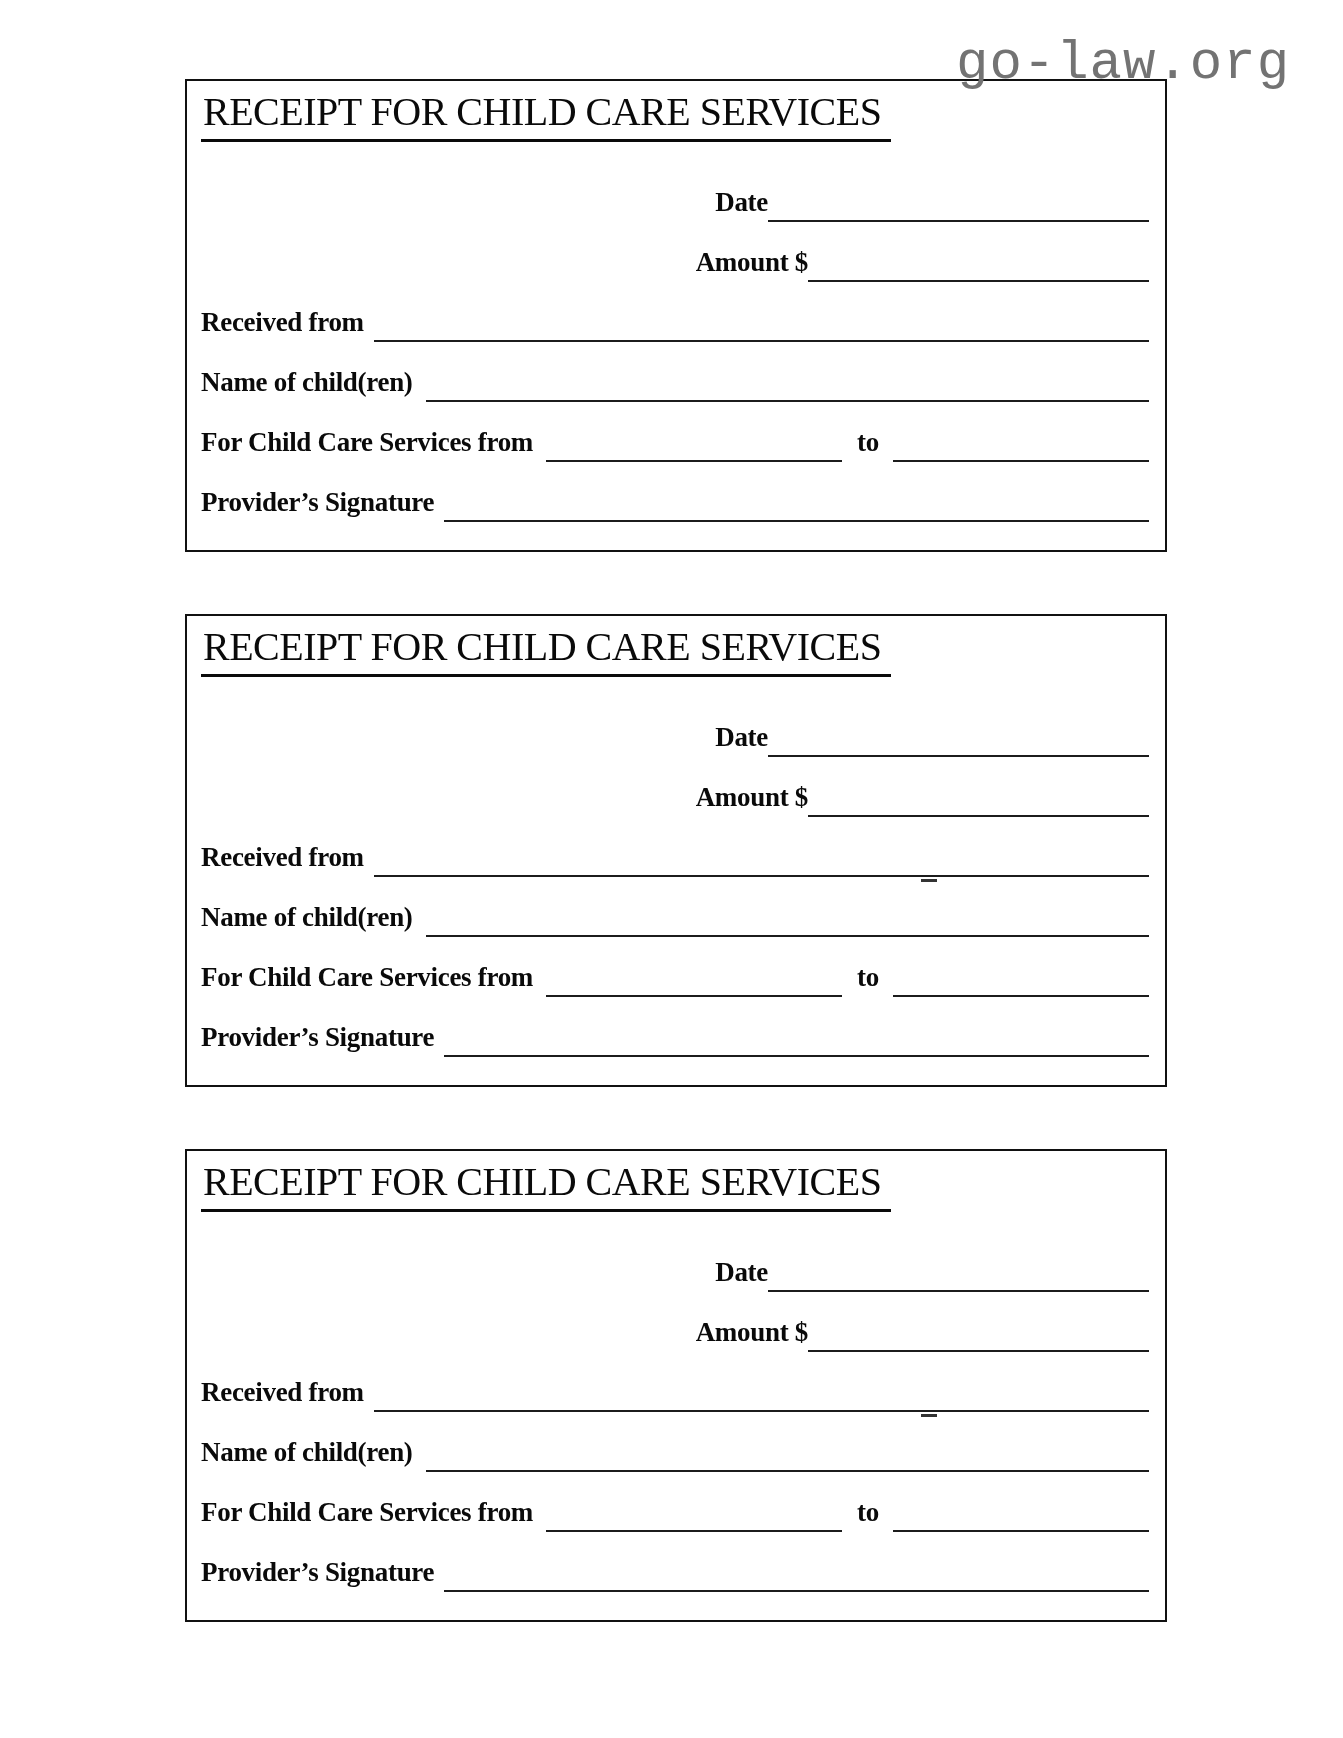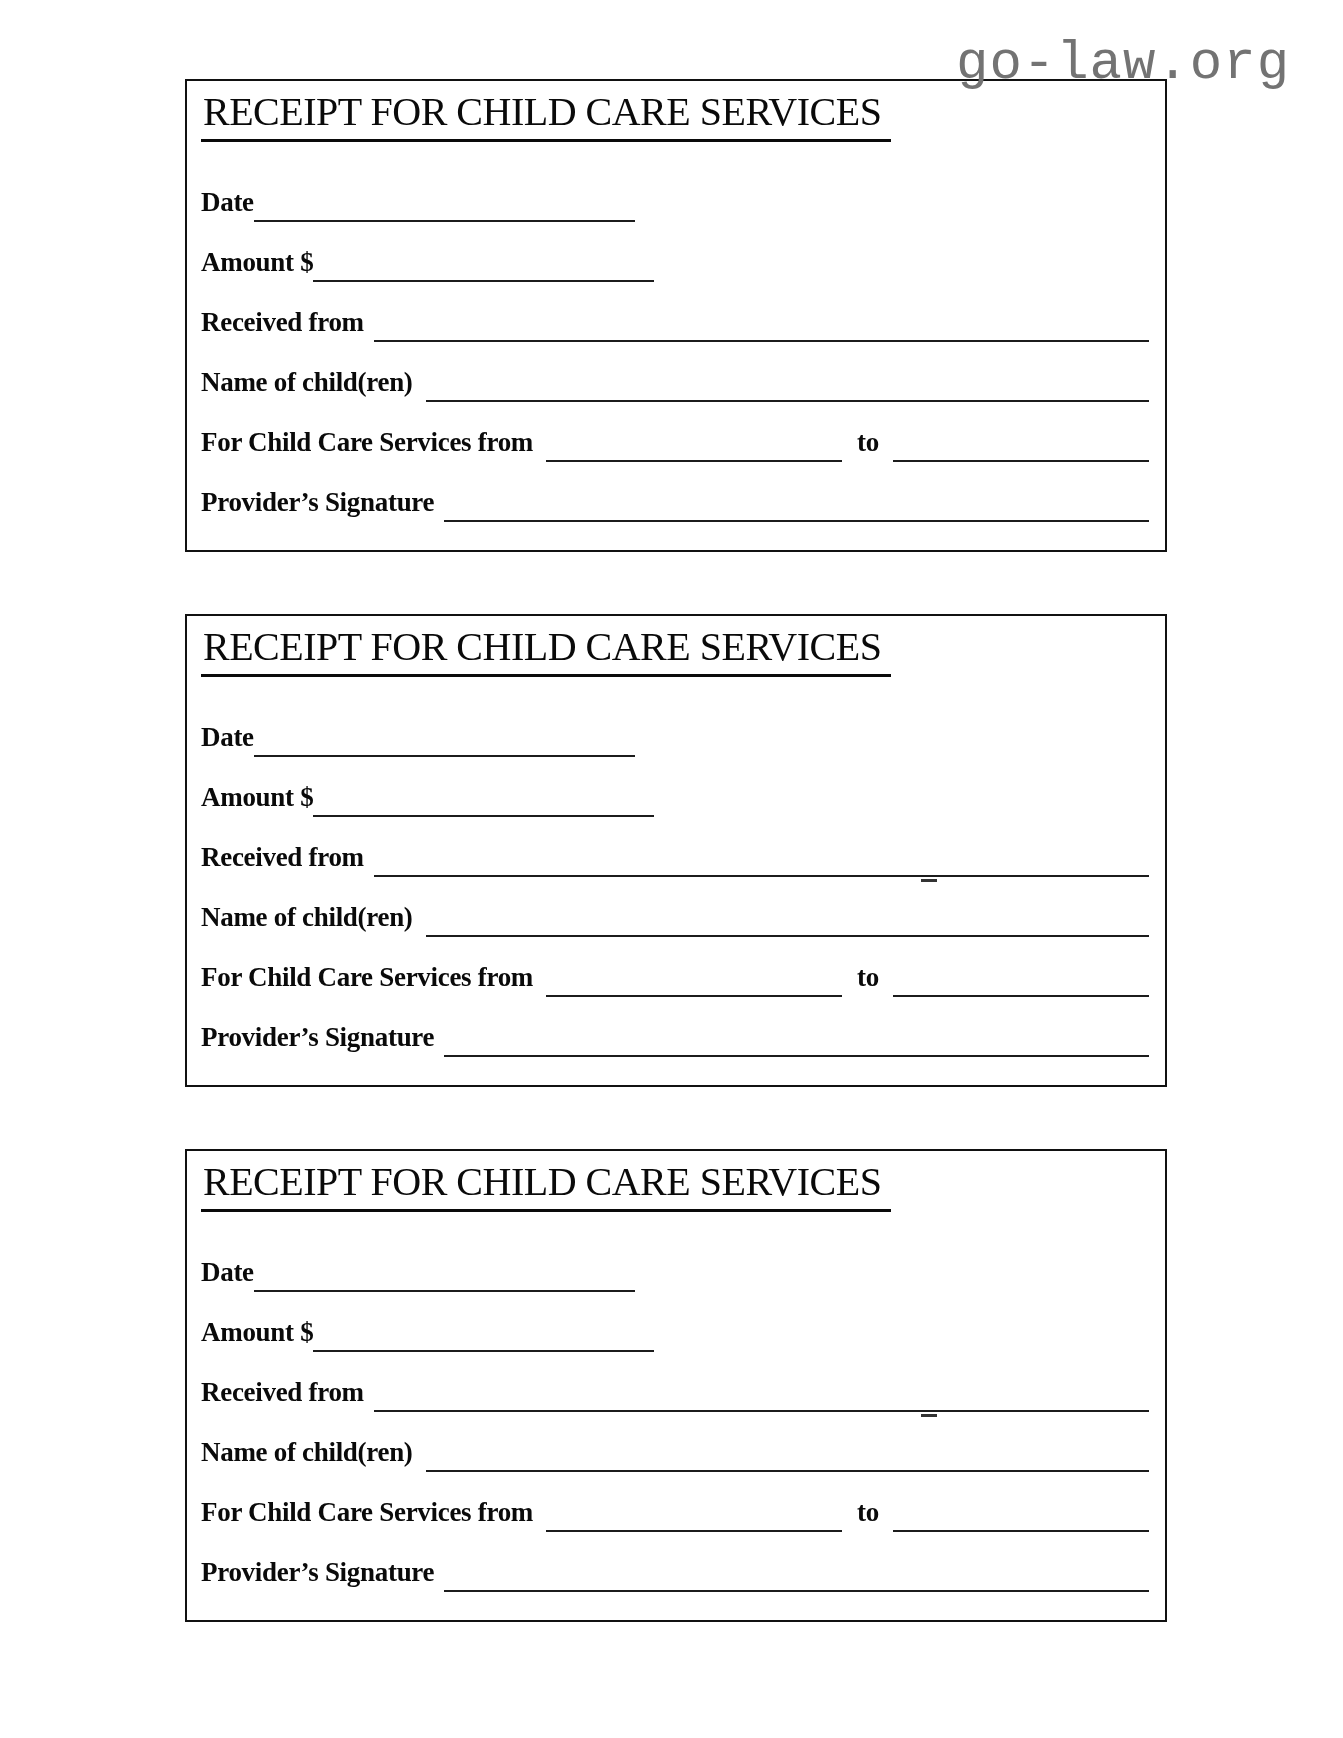--- a/index.html
+++ b/index.html
@@ -60,20 +60,21 @@
     white-space: nowrap;
   }
 
   .fields { margin-top: 42px; }
 
   .field-row {
     display: flex;
     align-items: flex-end;
     height: 38px;
     margin-top: 22px;
+    justify-content: flex-end;
   }
   .field-row:first-child { margin-top: 0; }
 
   .field-label {
     font-family: "Liberation Serif", serif;
     font-weight: bold;
     font-size: 27px;
     line-height: 30px;
     letter-spacing: -0.3px;
     color: #0a0a0a;

